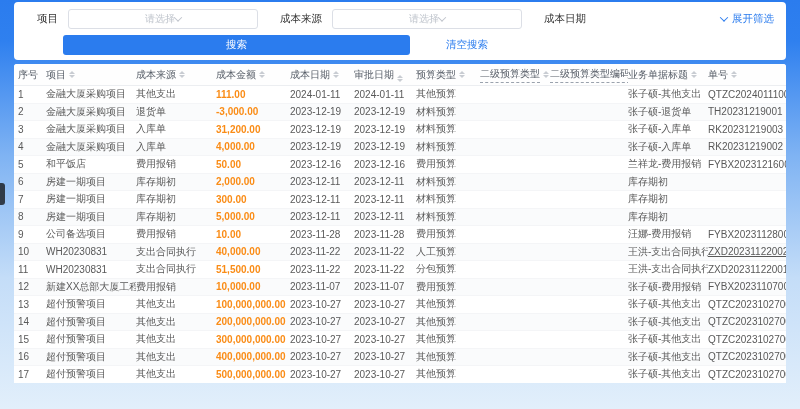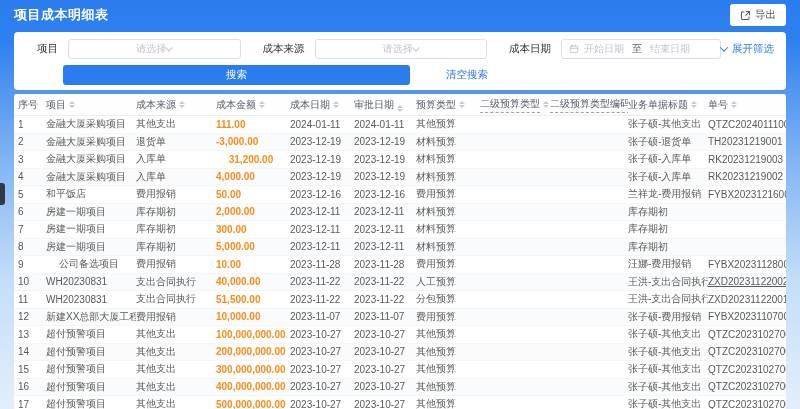--- a/index.html
+++ b/index.html
@@ -52,58 +52,34 @@
   .td.amount { color:var(--amount); font-weight:700; }
 
   .edge-tab { position:absolute; left:0; top:183px; width:5px; height:22px; background:#1f2329;
     border-radius:0 3px 3px 0; opacity:.85; }
 </style>
 </head>
 <body>
 
 <div class="page">
 
-  <div class="titlebar">
-    <div class="page-title">项目成本明细表</div>
-    <button class="export-btn">
-      <span>
-        <svg width="11" height="11" viewBox="0 0 12 12" fill="none" stroke="#4e5969" stroke-width="1.1" stroke-linecap="round" stroke-linejoin="round">
-          <path d="M4.6 2.2H2.6c-.6 0-1 .4-1 1v6.2c0 .6.4 1 1 1h6.2c.6 0 1-.4 1-1V7.4"></path>
-          <path d="M6.8 1.6h3.6v3.6"></path>
-          <path d="M10.2 1.8L6.2 5.8"></path>
-        </svg>
-      </span>
-      <span>导出</span>
-    </button>
-  </div>
 
   <div class="filter-card">
     <div class="filter-row">
       <span class="flabel" style="margin-left:11px">项目</span>
       <div class="select" style="width:190px;margin-left:10px">
         <span class="ph">请选择</span>
         <span class="chev"></span>
       </div>
       <span class="flabel" style="margin-left:22px">成本来源</span>
       <div class="select" style="width:190px;margin-left:10px">
         <span class="ph">请选择</span>
         <span class="chev"></span>
       </div>
       <span class="flabel" style="margin-left:22px">成本日期</span>
-      <div class="daterange" style="width:176px;margin-left:10px">
-        <span style="display:flex;margin-right:5px">
-          <svg width="10" height="10" viewBox="0 0 12 12" fill="none" stroke="#c0c4cc" stroke-width="1.1" stroke-linecap="round">
-            <rect x="1.5" y="2.5" width="9" height="8" rx="1"></rect>
-            <path d="M4 1.2v2.2M8 1.2v2.2M1.5 5.2h9"></path>
-          </svg>
-        </span>
-        <span class="ph">开始日期</span>
-        <span class="sep">至</span>
-        <span class="ph">结束日期</span>
-      </div>
       <a class="expand-link">
         <span class="chev blue"></span>
         <span>展开筛选</span>
       </a>
     </div>
     <div class="action-row">
       <button class="search-btn">搜索</button>
       <a class="clear-link">清空搜索</a>
     </div>
   </div>
@@ -204,21 +180,21 @@
           <div class="td" style="width: 64px;">材料预算</div>
           <div class="td" style="width: 70px;"></div>
           <div class="td" style="width: 78px;"></div>
           <div class="td" style="width: 80px;">张子硕-退货单</div>
           <div class="td" style="width: 78px;">TH20231219001</div>
         </div>
         <div class="tr">
           <div class="td" style="width: 28px;">3</div>
           <div class="td" style="width: 90px;">金融大厦采购项目</div>
           <div class="td" style="width: 80px;">入库单</div>
-          <div class="td amount" style="width: 74px; text-align: center;">31,200.00</div>
+          <div class="td amount" style="width: 74px;">31,200.00</div>
           <div class="td" style="width: 64px;">2023-12-19</div>
           <div class="td" style="width: 62px;">2023-12-19</div>
           <div class="td" style="width: 64px;">材料预算</div>
           <div class="td" style="width: 70px;"></div>
           <div class="td" style="width: 78px;"></div>
           <div class="td" style="width: 80px;">张子硕-入库单</div>
           <div class="td" style="width: 78px;">RK20231219003</div>
         </div>
         <div class="tr">
           <div class="td" style="width: 28px;">4</div>
@@ -280,21 +256,21 @@
           <div class="td" style="width: 64px;">2023-12-11</div>
           <div class="td" style="width: 62px;">2023-12-11</div>
           <div class="td" style="width: 64px;">材料预算</div>
           <div class="td" style="width: 70px;"></div>
           <div class="td" style="width: 78px;"></div>
           <div class="td" style="width: 80px;">库存期初</div>
           <div class="td" style="width: 78px;"></div>
         </div>
         <div class="tr">
           <div class="td" style="width: 28px;">9</div>
-          <div class="td" style="width: 90px; text-align: center;">公司备选项目</div>
+          <div class="td" style="width: 90px;">公司备选项目</div>
           <div class="td" style="width: 80px;">费用报销</div>
           <div class="td amount" style="width: 74px;">10.00</div>
           <div class="td" style="width: 64px;">2023-11-28</div>
           <div class="td" style="width: 62px;">2023-11-28</div>
           <div class="td" style="width: 64px;">费用预算</div>
           <div class="td" style="width: 70px;"></div>
           <div class="td" style="width: 78px;"></div>
           <div class="td" style="width: 80px;">汪娜-费用报销</div>
           <div class="td" style="width: 78px;">FYBX20231128001</div>
         </div>

